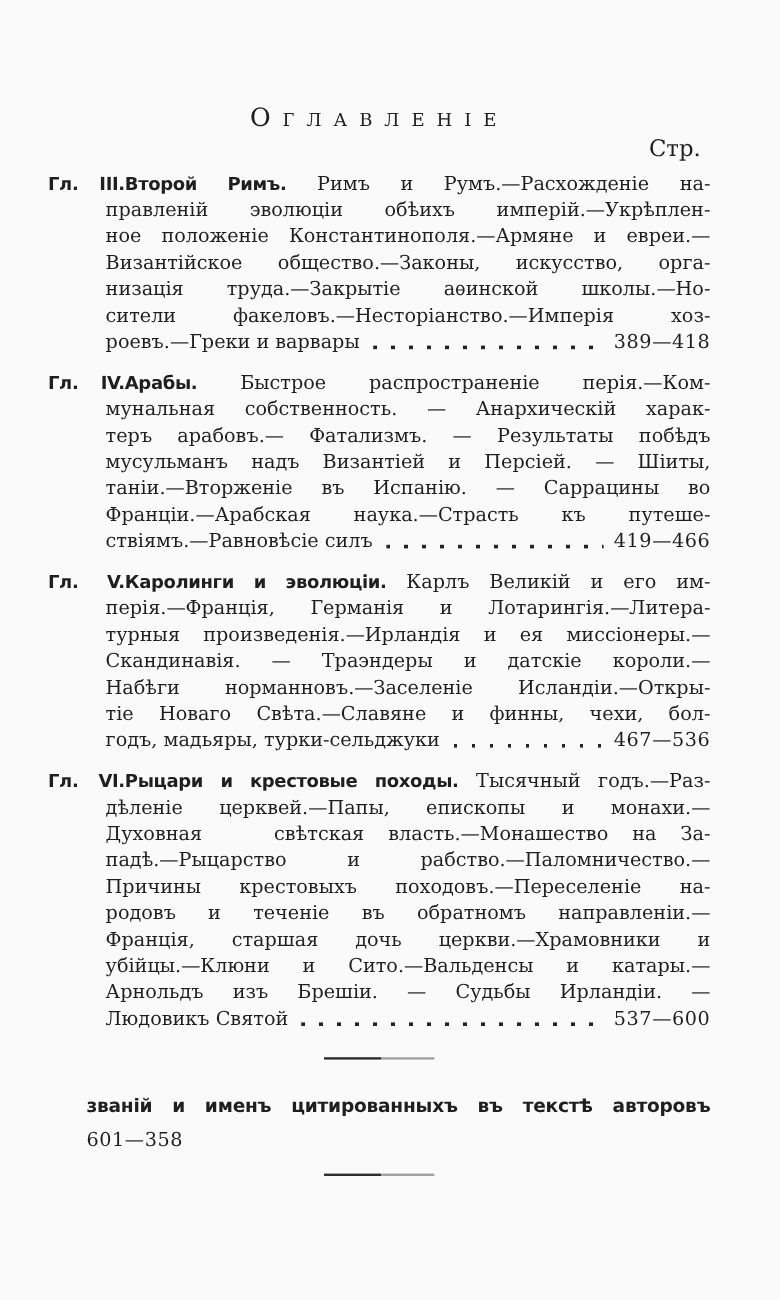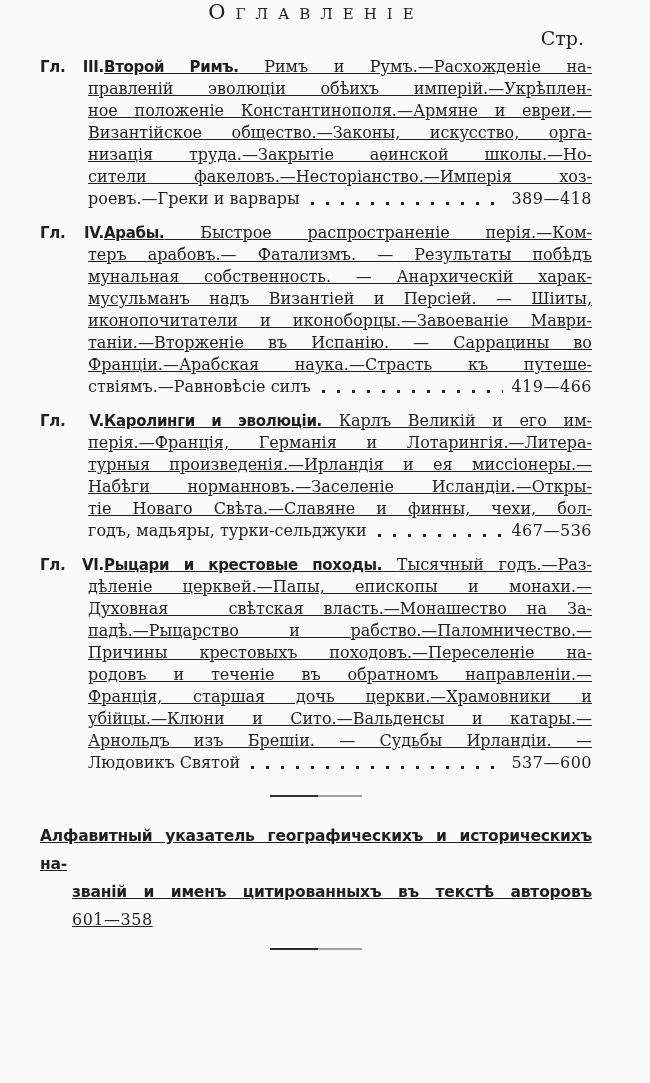--- a/index.html
+++ b/index.html
@@ -13,41 +13,41 @@
     font-size: 16px;
     overflow: hidden;
   }
   .content {
     position: absolute;
     left: 40px;
     top: 0;
     width: 552px; 
   }
   .heading {
+    padding-top: 86px;
     text-align: center;
     text-transform: uppercase;
     font-size: 15px;
     letter-spacing: 10px;
     color: #202020;
   }
   .heading::first-letter { font-size: 21px; }
   .col-label {
     text-align: right;
     font-size: 19px;
     margin-top: 3px;
     padding-right: 8px;
   }
   #toc { margin-top: 7px; }
   .entry { margin-bottom: 12px; }
   .jline {
     line-height: 22px;
     text-align: justify;
     text-align-last: justify;
     white-space: normal;
-    text-decoration: underline;
   }
   .cont { padding-left: 48px; }
   .boldhead {
     font-family: "DejaVu Sans", "Liberation Sans", sans-serif;
     font-weight: 700;
     font-size: 15px;
     letter-spacing: -0.3px;
   }
   .label {
     display: inline-block;
@@ -108,37 +108,37 @@
           <div class="jline cont">сители факеловъ.—Несторіанство.—Имперія хоз-</div>
           <div class="lastline">
       <span class="lasttext">роевъ.—Греки и варвары</span>
       <span class="leader"></span>
       <span class="pages">389—418</span>
     </div>
   </div>
 
   <div class="entry">
     <div class="jline first"><span class="label boldhead">Гл. IV.</span><span class="title boldhead">Арабы.</span> <span class="rest">Быстрое распространеніе перія.—Ком-</span></div>
-    <div class="jline cont">теръ арабовъ.— Фатализмъ. — Результаты побѣдъ</div>
-          <div class="jline cont">мунальная собственность. — Анархическій харак-</div>
+    <div class="jline cont">мунальная собственность. — Анархическій харак-</div>
+          <div class="jline cont">теръ арабовъ.— Фатализмъ. — Результаты побѣдъ</div>
           <div class="jline cont">мусульманъ надъ Византіей и Персіей. — Шіиты,</div>
-          <div class="jline cont">иконопочитатели и иконоборцы.—Завоеваніе Маври-</div>
           <div class="jline cont">таніи.—Вторженіе въ Испанію. — Саррацины во</div>
           <div class="jline cont">Франціи.—Арабская наука.—Страсть къ путеше-</div>
           <div class="lastline">
       <span class="lasttext">ствіямъ.—Равновѣсіе силъ</span>
       <span class="leader"></span>
       <span class="pages">419—466</span>
     </div>
   </div>
 
   <div class="entry">
     <div class="jline first"><span class="label boldhead">Гл. V.</span><span class="title boldhead">Каролинги и эволюціи.</span> <span class="rest">Карлъ Великій и его им-</span></div>
     <div class="jline cont">перія.—Франція, Германія и Лотарингія.—Литера-</div>
           <div class="jline cont">турныя произведенія.—Ирландія и ея миссіонеры.—</div>
+          <div class="jline cont">Скандинавія. — Траэндеры и датскіе короли.—</div>
           <div class="jline cont">Набѣги норманновъ.—Заселеніе Исландіи.—Откры-</div>
           <div class="jline cont">тіе Новаго Свѣта.—Славяне и финны, чехи, бол-</div>
           <div class="lastline">
       <span class="lasttext">годъ, мадьяры, турки-сельджуки</span>
       <span class="leader"></span>
       <span class="pages">467—536</span>
     </div>
   </div>
 
   <div class="entry">
@@ -155,20 +155,19 @@
       <span class="lasttext">Людовикъ Святой</span>
       <span class="leader"></span>
       <span class="pages">537—600</span>
     </div>
   </div>
 </div>
 
     <div class="rule rule-top"></div>
 
     <div class="index">
-      <div class="jline idx-line1"><span class="idx-text">Алфавитный указатель географическихъ и историческихъ на-</span></div>
       <div class="jline idx-line2"><span class="idx-text">званій и именъ цитированныхъ въ текстѣ авторовъ</span> <span class="pages">601—358</span></div>
     </div>
 
     <div class="rule rule-bottom"></div>
 
   </div>
 </div>
 
 </body></html>

